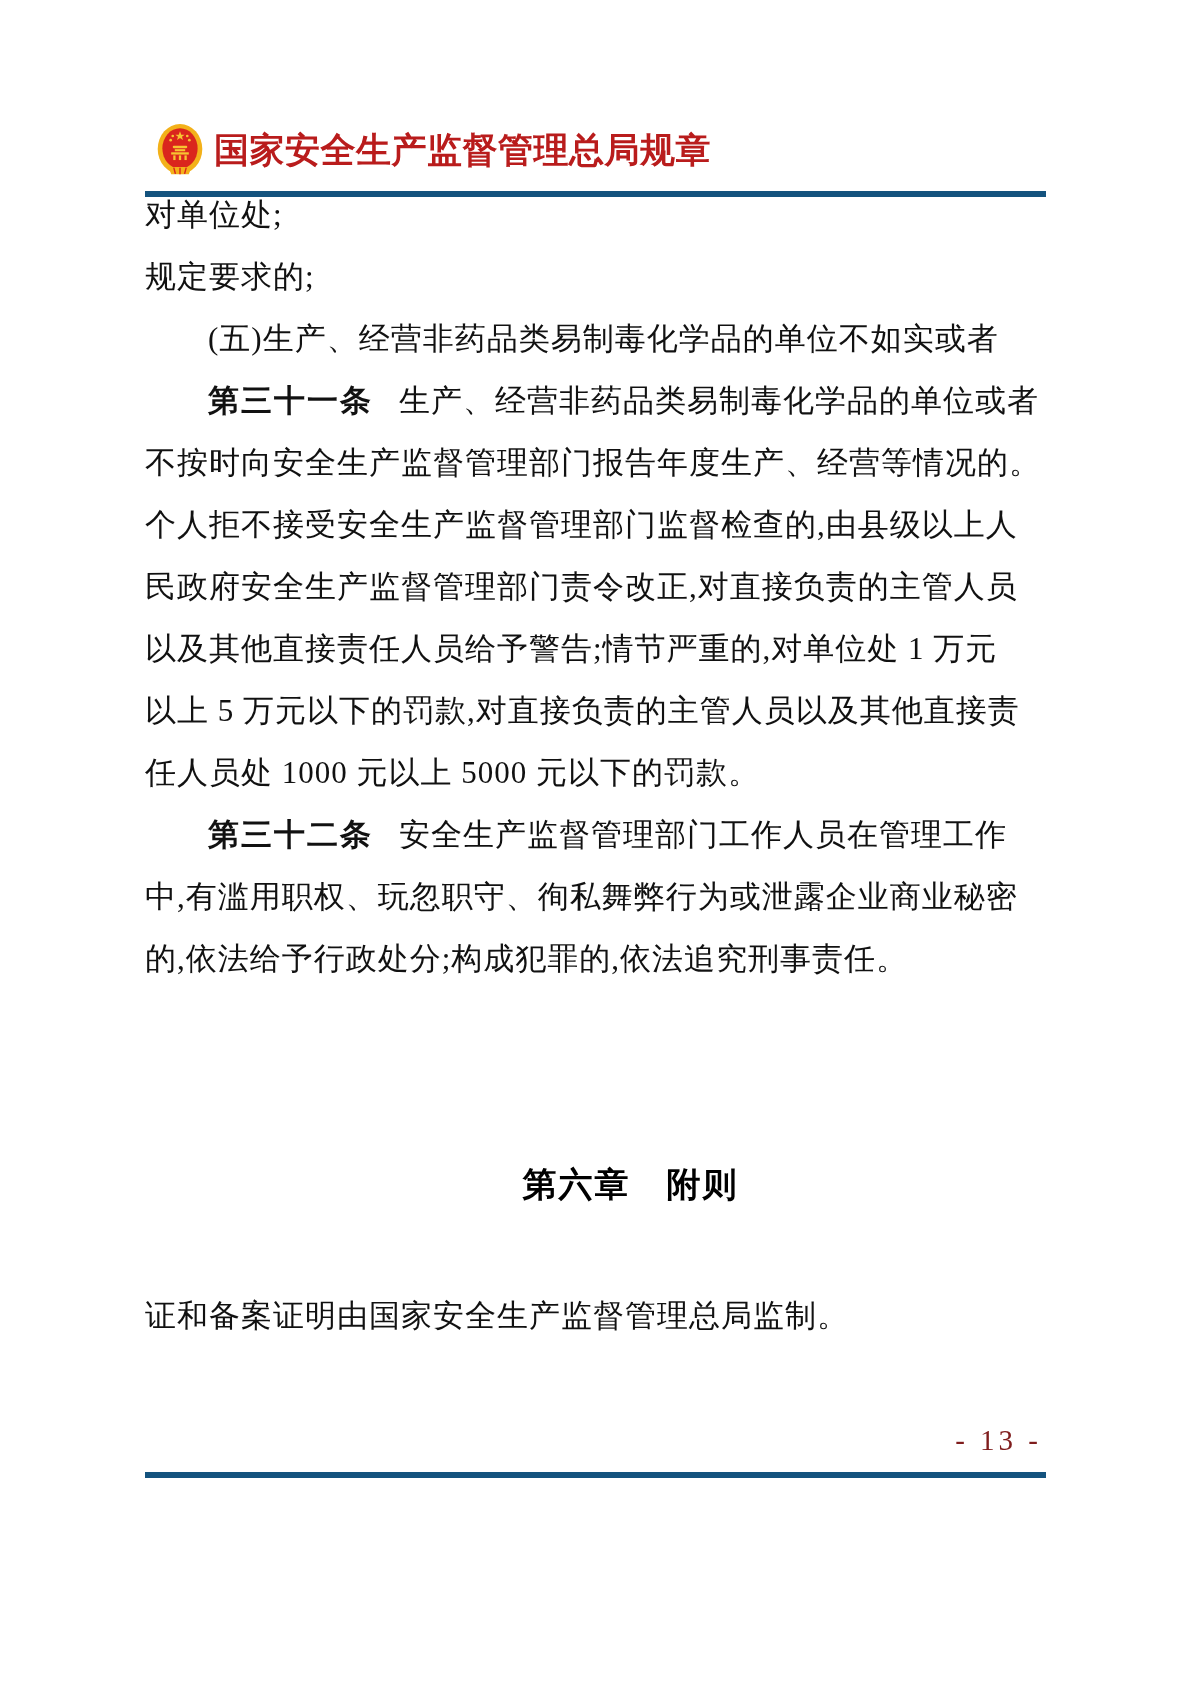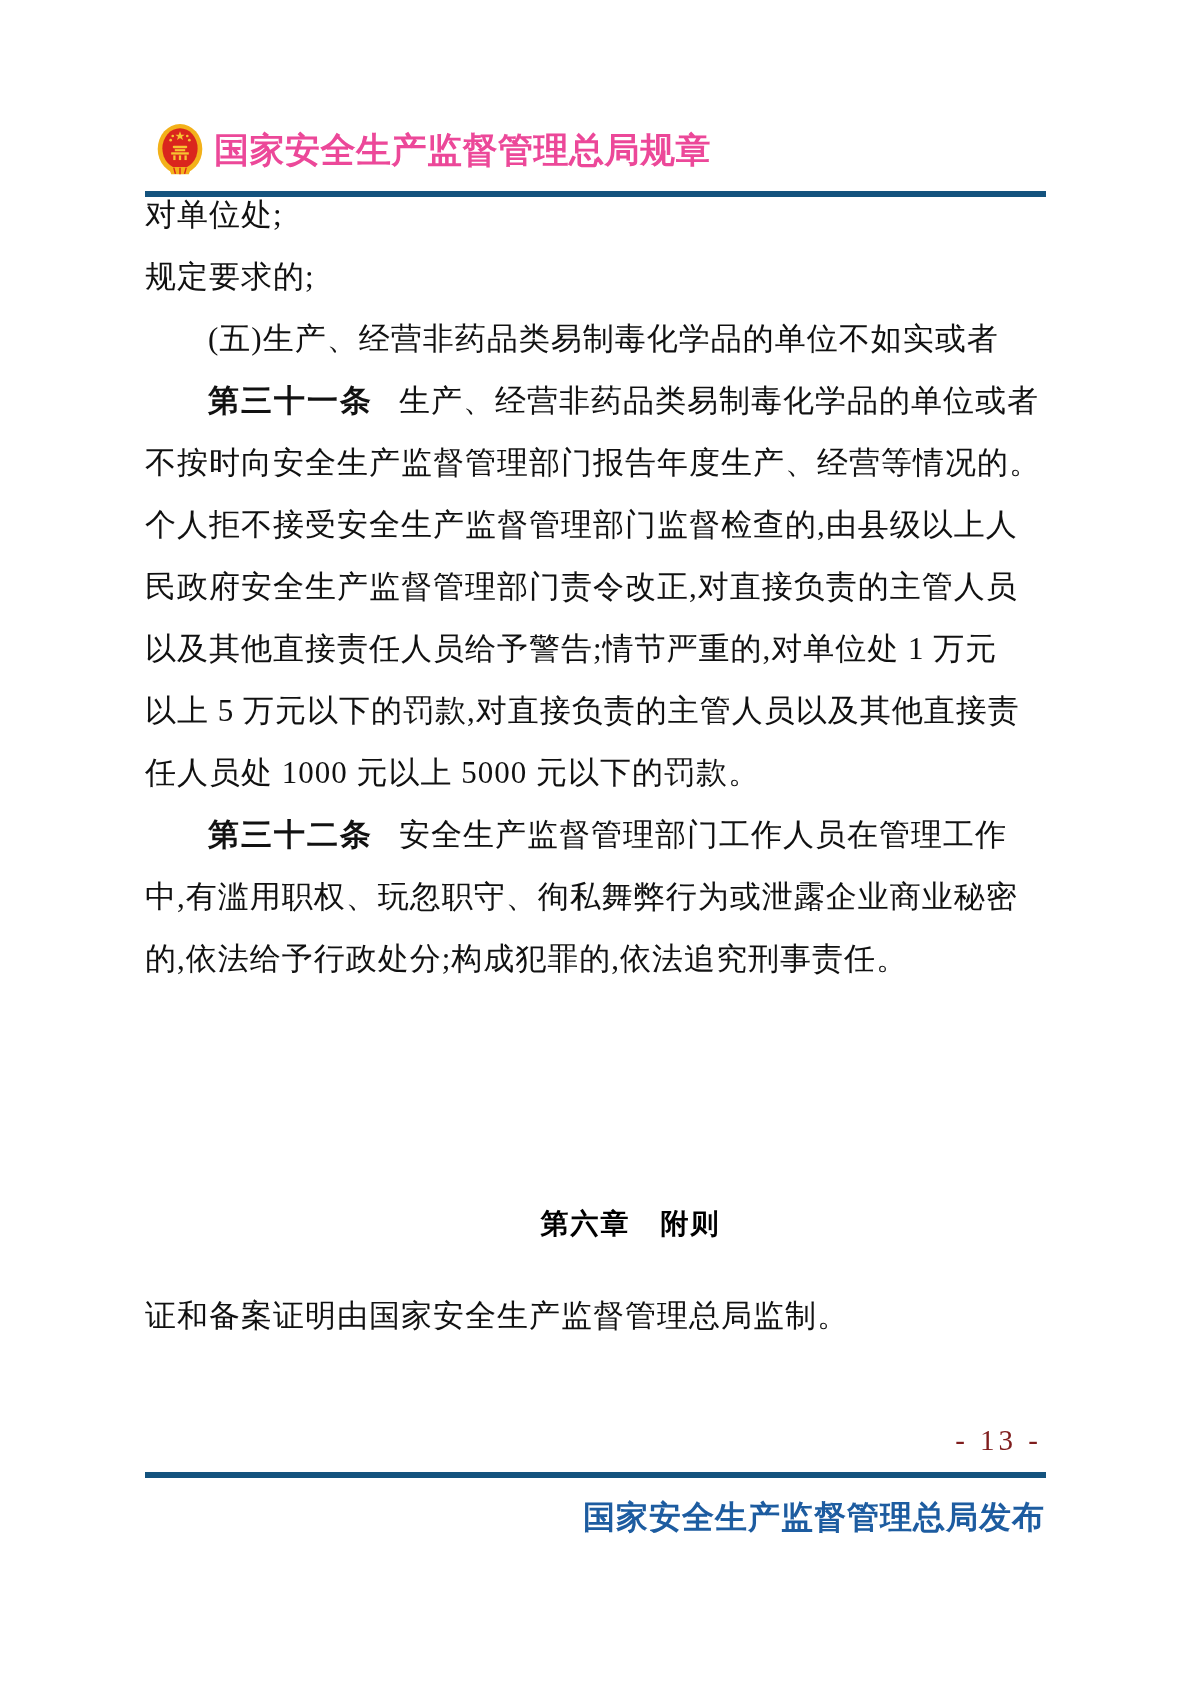--- a/index.html
+++ b/index.html
@@ -14,21 +14,21 @@
   
   .brand{
     position:absolute;left:155px;top:122px;
     display:flex;align-items:center;gap:9px;
   }
   .emblem{width:50px;height:56px;flex:0 0 auto;}
   .doc-title{
     font-family:"Liberation Serif","DejaVu Serif",serif;
     font-weight:bold;
     font-size:35px;
-    color:#ec4899;
+    color:#b91c1c;
     letter-spacing:0.5px;
     white-space:nowrap;
   }
   .rule{
     position:absolute;left:145px;width:901px;height:6px;
     background:#14537E;
   }
   .rule-top{top:191px;}
   .rule-bottom{top:1472px;}
   
@@ -50,24 +50,23 @@
     letter-spacing:2px;
   }
   .line.indent{padding-left:63px;}
   
   .chapter{
     position:absolute;left:145px;top:1162px;width:901px;
     padding-left:70px;box-sizing:border-box;
     text-align:center;
     font-family:"Liberation Sans","DejaVu Sans",sans-serif;
     font-weight:bold;
-    font-size:28px;
+    font-size:34px;
     letter-spacing:2px;
     color:#000;
-    margin-top:43px;
   }
   
   .page-number{
     position:absolute;top:1424px;right:148px;
     font-size:29px;
     letter-spacing:4px;
     color:#7f1d1d;
   }
   .publisher{
     position:absolute;top:1496px;right:145px;
@@ -123,15 +122,14 @@
     </div>
 
   <div class="chapter">第六章　附则</div>
 
   <div class="textblock" id="closing-lines">
       <div class="line"><span>证和备案证明由国家安全生产监督管理总局监制。</span></div>
     </div>
 
   <div class="page-number">- 13 -</div>
   <div class="rule rule-bottom"></div>
-  <div class="publisher">国家安全生产监督管理总局发布</div>
 
 </div>
 
 </body></html>

